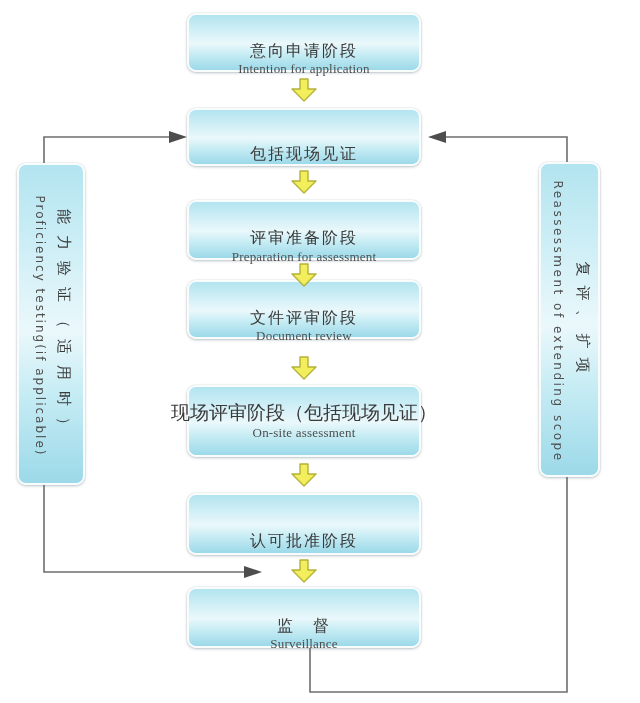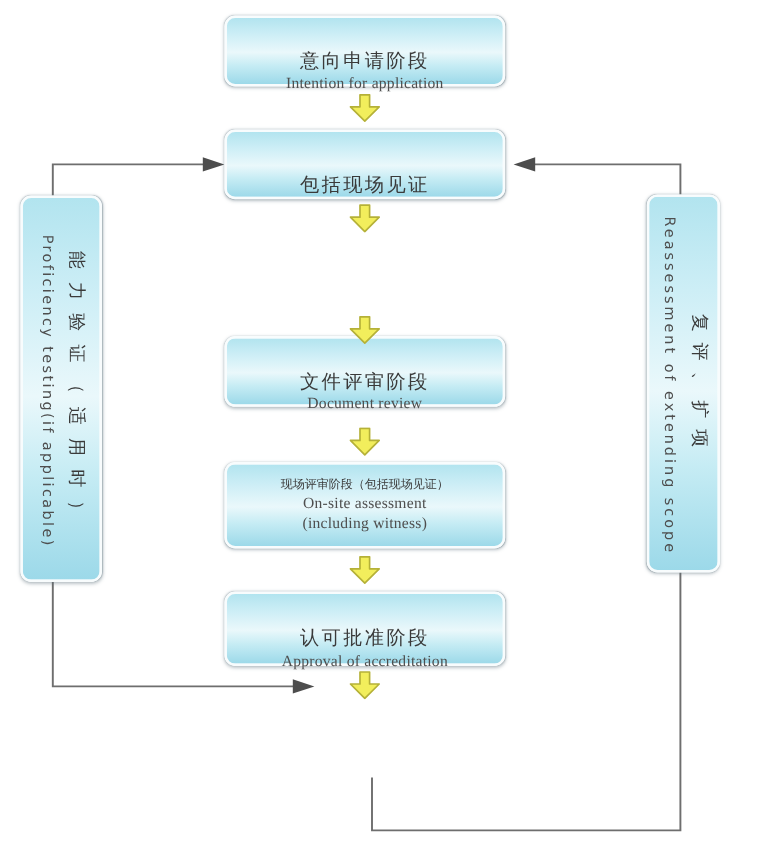--- a/index.html
+++ b/index.html
@@ -11,21 +11,21 @@
   .box{
     position:absolute;z-index:1;box-sizing:border-box;
     border:2px solid #f8fcfd;border-radius:9px;
     background:linear-gradient(180deg,#b2e4ef 0%,#cdeef6 25%,#eaf8fb 52%,#c6ecf4 72%,#9cd9e9 100%);
     box-shadow:0 1px 3px rgba(90,110,120,0.40), 0 0 1px rgba(120,140,150,0.45);
     display:flex;flex-direction:column;align-items:center;justify-content:center;
     text-align:center;
   }
   .step{left:187px;width:234px;}
   .zh{font-size:16px;line-height:1.35;color:#3a3a3a;letter-spacing:2px;white-space:nowrap;margin-top:33px;}
-  .zh-sm{font-size:10px;line-height:1.3;color:#3a3a3a;letter-spacing:0;white-space:nowrap;}
+  .zh-sm{font-size:19px;line-height:1.3;color:#3a3a3a;letter-spacing:0;white-space:nowrap;}
   .en{font-size:13px;line-height:1.3;color:#4e4e4e;letter-spacing:0.2px;white-space:nowrap;font-family:Liberation Serif, serif;}
   .flow-arrow{position:absolute;left:291px;z-index:1;}
   .vbox{position:absolute;z-index:1;}
   .vrot{
     position:absolute;display:flex;flex-direction:column;justify-content:center;align-items:center;
     transform:rotate(90deg);text-align:center;
   }
   .vzh{font-size:15px;color:#3a3a3a;letter-spacing:11px;white-space:nowrap;line-height:1.5;}
   .vzh-r{font-size:15px;color:#3a3a3a;letter-spacing:9px;white-space:nowrap;line-height:1.5;}
   .ven{font-size:12px;color:#4e4e4e;letter-spacing:2px;white-space:nowrap;line-height:1.4;}
@@ -52,37 +52,43 @@
 
   <div class="box step" style="top:13px;height:59px">
     <div class="zh">意向申请阶段</div>
     <div class="en">Intention for application</div>
   </div>
 
   <div class="box step" style="top:108px;height:58px">
     <div class="zh">包括现场见证</div>
   </div>
 
+  <div class="box step" style="top:200px;height:60px">
+    <div class="zh">评审准备阶段</div>
+    <div class="en">Preparation for assessment</div>
+  </div>
 
   <div class="box step" style="top:280px;height:59px">
     <div class="zh">文件评审阶段</div>
     <div class="en">Document review</div>
   </div>
 
   <div class="box step" style="top:385px;height:72px">
     <div class="zh-sm">现场评审阶段（包括现场见证）</div>
     <div class="en">On-site assessment</div>
-    <div class="en">(including witness)</div>
   </div>
 
   <div class="box step" style="top:493px;height:62px">
     <div class="zh">认可批准阶段</div>
-    <div class="en">Approval of accreditation</div>
   </div>
 
+  <div class="box step" style="top:587px;height:61px">
+    <div class="zh">监　督</div>
+    <div class="en">Surveillance</div>
+  </div>
 
   <svg class="flow-arrow" style="top:78px" width="26" height="24" viewBox="0 0 26 24">
       <polygon points="9,1 17,1 17,11 25,11 13,23 1,11 9,11" fill="#f2ee5c" stroke="#b5b138" stroke-width="1.4" stroke-linejoin="round"></polygon>
     </svg>
   <svg class="flow-arrow" style="top:170px" width="26" height="24" viewBox="0 0 26 24">
       <polygon points="9,1 17,1 17,11 25,11 13,23 1,11 9,11" fill="#f2ee5c" stroke="#b5b138" stroke-width="1.4" stroke-linejoin="round"></polygon>
     </svg>
   <svg class="flow-arrow" style="top:263px" width="26" height="24" viewBox="0 0 26 24">
       <polygon points="9,1 17,1 17,11 25,11 13,23 1,11 9,11" fill="#f2ee5c" stroke="#b5b138" stroke-width="1.4" stroke-linejoin="round"></polygon>
     </svg>

